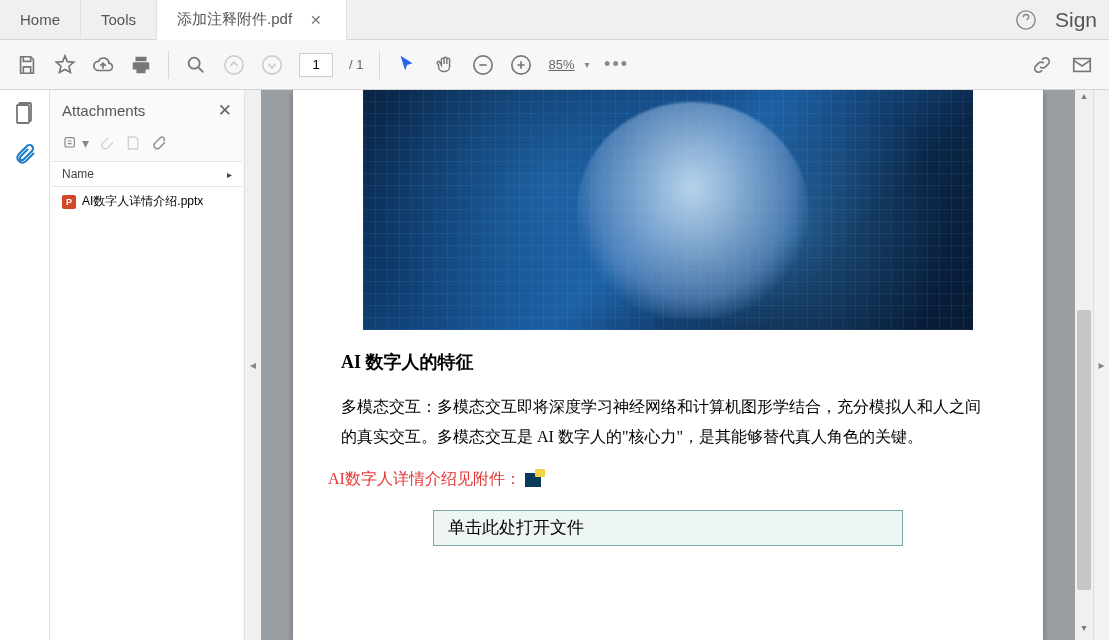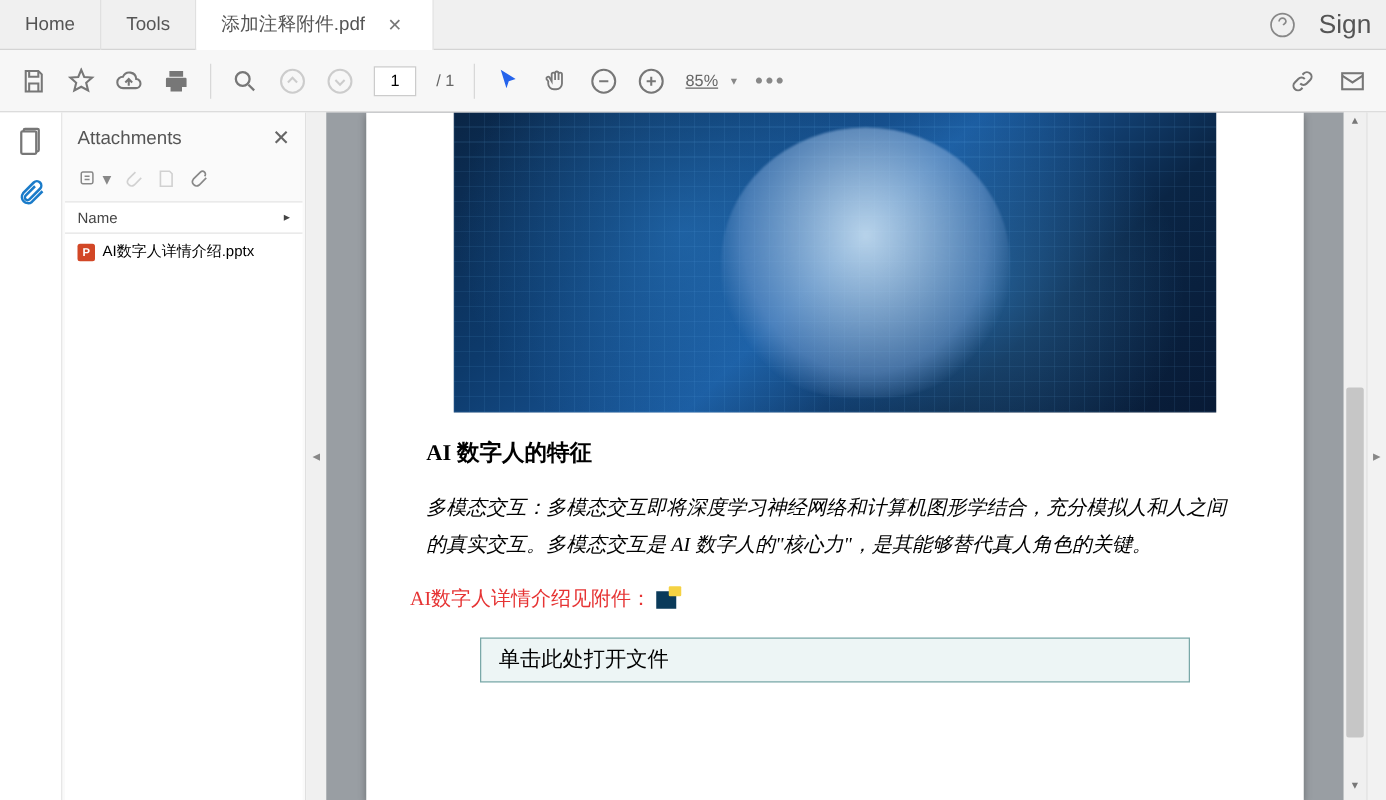--- a/index.html
+++ b/index.html
@@ -40,26 +40,26 @@
 .collapse-handle { width: 16px; background: #f0f0f0; display: flex; align-items: center; justify-content: center; color: #888; font-size: 12px; cursor: pointer; }
 
 .doc-area { flex: 1; background: #999ea3; position: relative; overflow: hidden; display: flex; justify-content: center; }
 .page { background: #fff; width: 750px; margin-top: 0; padding: 0 0 30px; box-shadow: 0 2px 6px rgba(0,0,0,0.3); }
 .hero-img { width: 610px; height: 240px; margin: 0 auto 20px; background: linear-gradient(135deg, #0a2545 0%, #0d3a6b 25%, #1a5a9e 50%, #0a2545 75%, #081a35 100%); position: relative; overflow: hidden; }
 .hero-img::before { content:""; position:absolute; inset:0; background: radial-gradient(circle at 30% 40%, rgba(50,140,220,0.4), transparent 40%), radial-gradient(circle at 70% 60%, rgba(80,180,255,0.3), transparent 35%); }
 .hero-circuits { position:absolute; inset:0; opacity:0.35; background-image: repeating-linear-gradient(0deg, rgba(120,200,255,0.25) 0 1px, transparent 1px 12px), repeating-linear-gradient(90deg, rgba(120,200,255,0.25) 0 1px, transparent 1px 12px); }
 .hero-face { position:absolute; left:35%; top:5%; width:38%; height:90%; background: radial-gradient(ellipse at 50% 40%, rgba(210,230,245,0.85), rgba(120,160,210,0.5) 60%, transparent 75%); border-radius: 50% 50% 45% 45%; filter: blur(1px); }
 .content { padding: 0 48px; }
 .heading { font-size: 18px; font-weight: bold; margin-bottom: 18px; font-family: "SimSun", serif; }
-.para { font-size: 16px; line-height: 1.9; font-family: "SimSun", serif; margin-bottom: 16px; font-style: italic; }
+.para { font-size: 16px; line-height: 1.9; font-family: "SimSun", serif; margin-bottom: 16px; }
 .attach-line { padding: 0 35px; margin-top: 4px; }
 .attach-label { color: #e63434; font-size: 16px; font-family: "SimSun", serif; }
 .attach-icn { display: inline-block; width: 16px; height: 14px; vertical-align: middle; position: relative; background: #0a3a5a; }
 .attach-icn::after { content:""; position:absolute; right:-4px; top:-4px; width:10px; height:8px; background:#f5d243; border-radius:1px; }
-.open-file-btn { margin: 20px auto 0; width: 568px; height: 36px; border: 1px solid #7aa8a8; background: #edf5f5; display: flex; align-items: center; padding: 0 14px; font-size: 17px; font-family: "SimSun", serif; }
+.open-file-btn { margin: 20px auto 0; width: 470px; height: 36px; border: 1px solid #7aa8a8; background: #edf5f5; display: flex; align-items: center; padding: 0 14px; font-size: 17px; font-family: "SimSun", serif; }
 
 .vscroll { width: 18px; background: #f0f0f0; position: relative; }
 .vscroll .thumb { position: absolute; left: 2px; right: 2px; top: 220px; height: 280px; background: #c6c6c6; border-radius: 2px; }
 .vscroll .arrow { position:absolute; left:0; right:0; height:18px; text-align:center; font-size:10px; color:#777; }
 .vscroll .arrow.up { top:0; }
 .vscroll .arrow.down { bottom:0; }
 
 .collapse-right { width: 16px; background: #f2f2f2; display:flex; align-items:center; justify-content:center; font-size:12px; color:#888; cursor:pointer; border-left:1px solid #ddd; }
 
 svg { width: 100%; height: 100%; }

